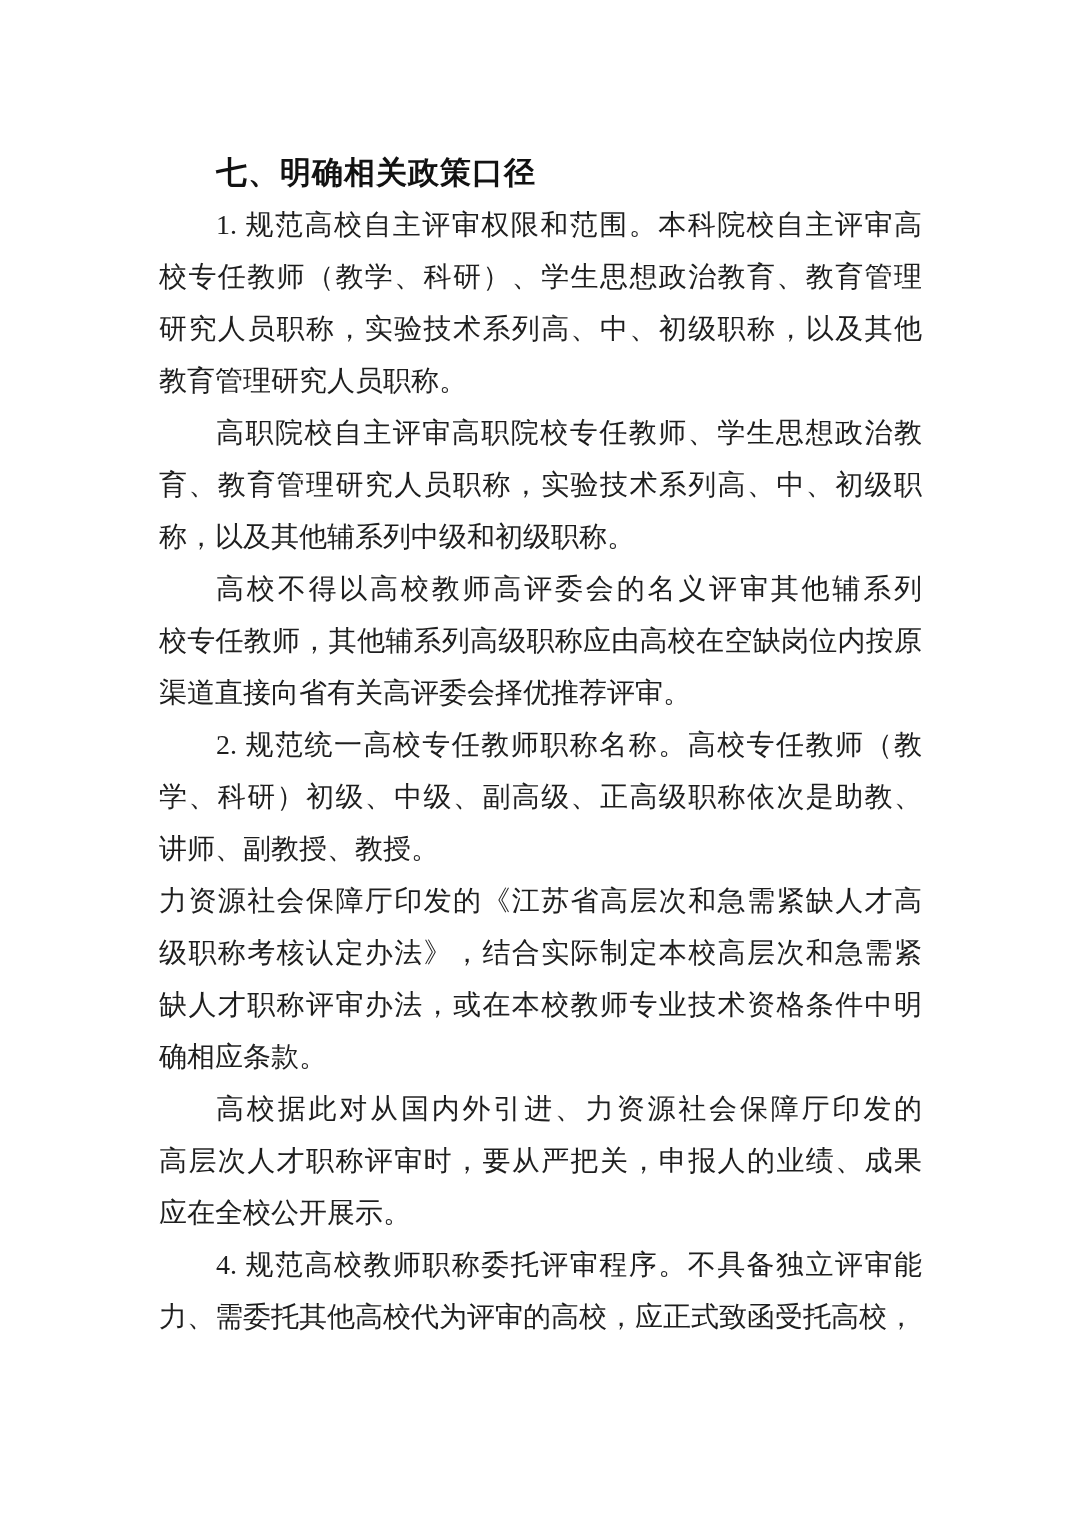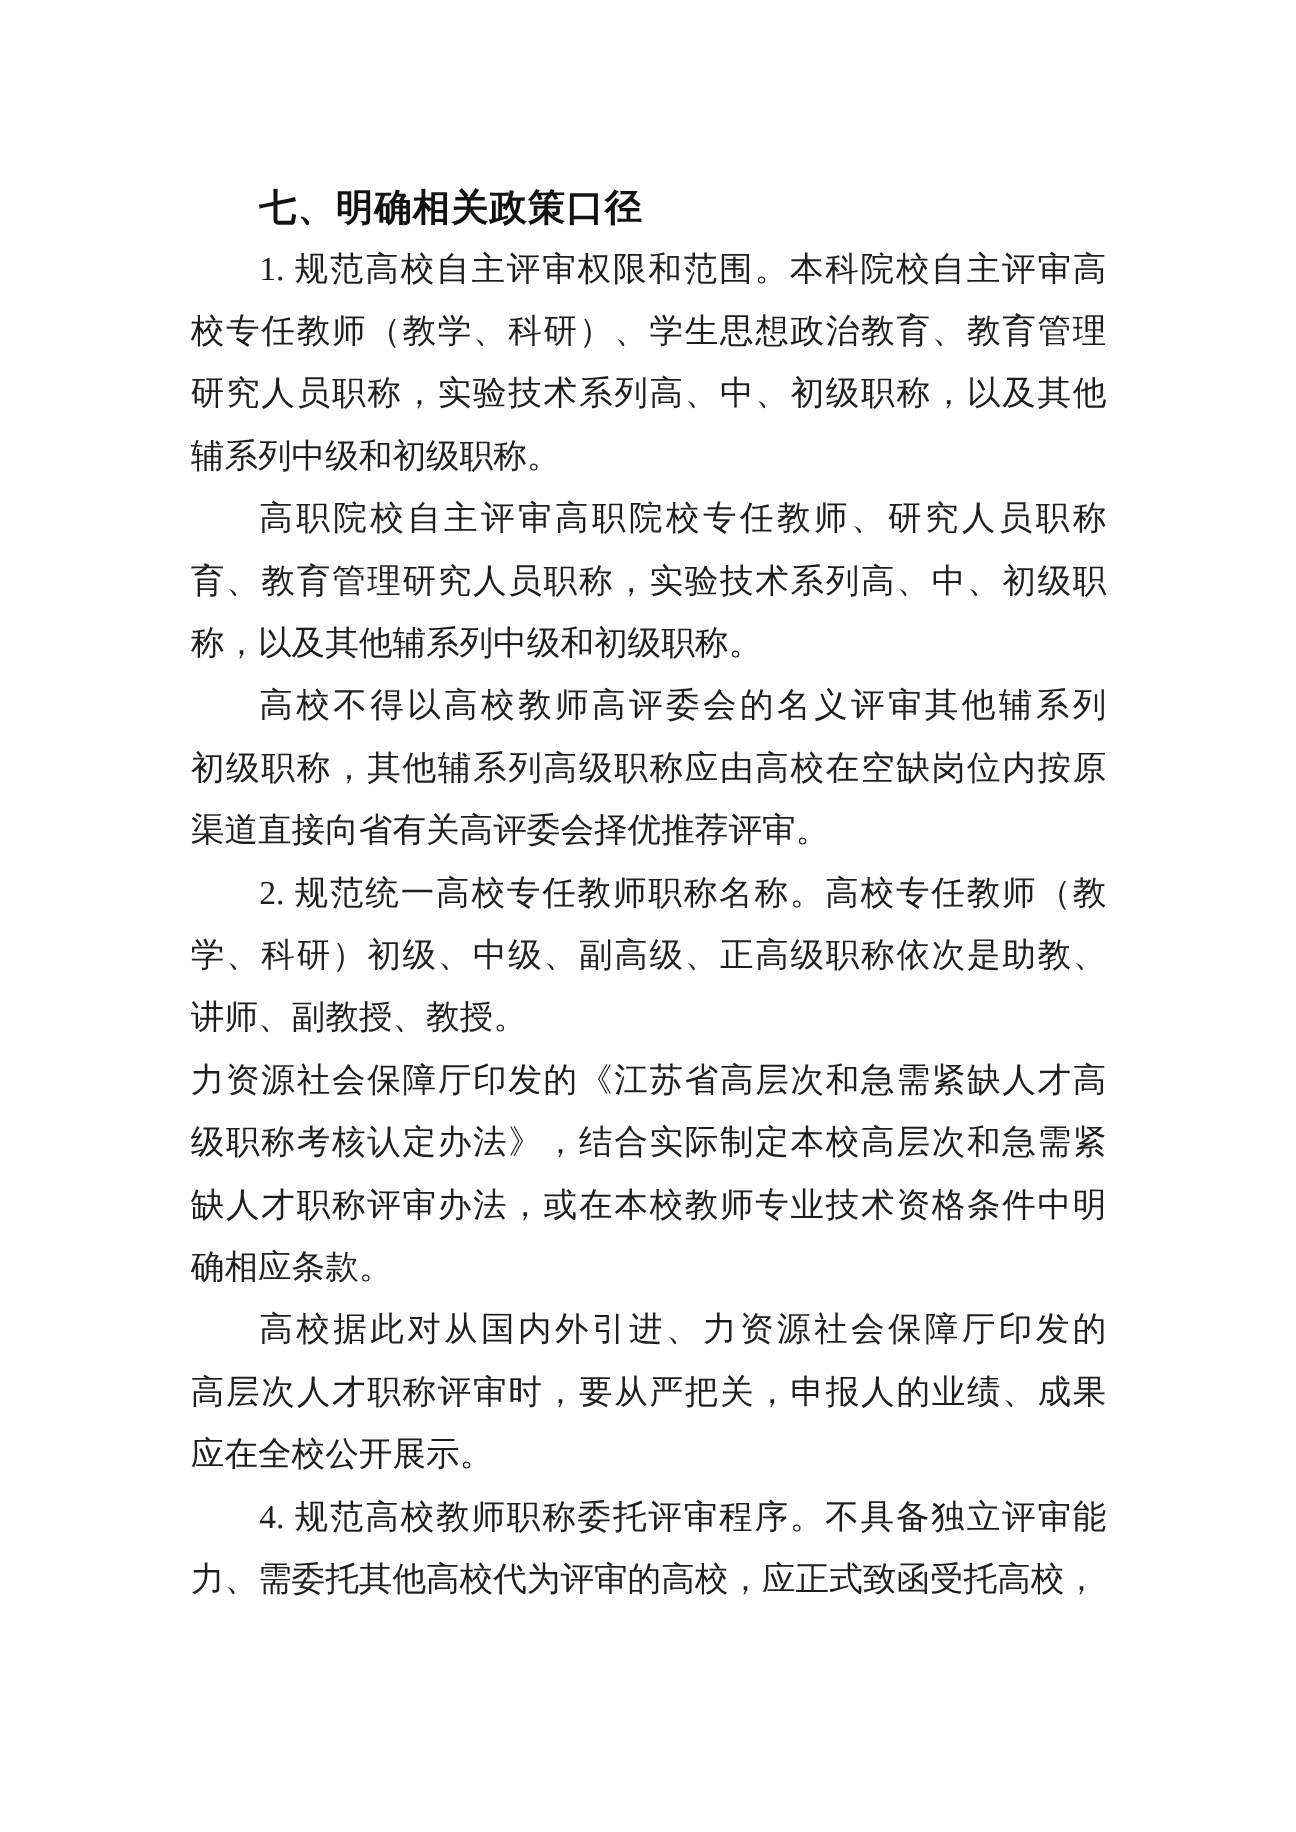--- a/index.html
+++ b/index.html
@@ -57,30 +57,30 @@
 <body>
 
 <div class="page">
   <div class="textblock">
     <div class="heading">七、明确相关政策口径</div>
     <div id="document-body">
         <div class="paragraph">
           <div class="line first">1. 规范高校自主评审权限和范围。本科院校自主评审高</div>
           <div class="line">校专任教师（教学、科研）、学生思想政治教育、教育管理</div>
           <div class="line">研究人员职称，实验技术系列高、中、初级职称，以及其他</div>
-          <div class="line plast">辅系列中级和初级职称。</div>
+          <div class="line plast">教育管理研究人员职称。</div>
         </div>
         <div class="paragraph">
-          <div class="line first">高职院校自主评审高职院校专任教师、研究人员职称</div>
+          <div class="line first">高职院校自主评审高职院校专任教师、学生思想政治教</div>
           <div class="line">育、教育管理研究人员职称，实验技术系列高、中、初级职</div>
           <div class="line plast">称，以及其他辅系列中级和初级职称。</div>
         </div>
         <div class="paragraph">
           <div class="line first">高校不得以高校教师高评委会的名义评审其他辅系列</div>
-          <div class="line">初级职称，其他辅系列高级职称应由高校在空缺岗位内按原</div>
+          <div class="line">校专任教师，其他辅系列高级职称应由高校在空缺岗位内按原</div>
           <div class="line plast">渠道直接向省有关高评委会择优推荐评审。</div>
         </div>
         <div class="paragraph">
           <div class="line first">2. 规范统一高校专任教师职称名称。高校专任教师（教</div>
           <div class="line">学、科研）初级、中级、副高级、正高级职称依次是助教、</div>
           <div class="line plast">讲师、副教授、教授。</div>
         </div>
         <div class="paragraph">
           <div class="line">力资源社会保障厅印发的《江苏省高层次和急需紧缺人才高</div>
           <div class="line">级职称考核认定办法》，结合实际制定本校高层次和急需紧</div>

